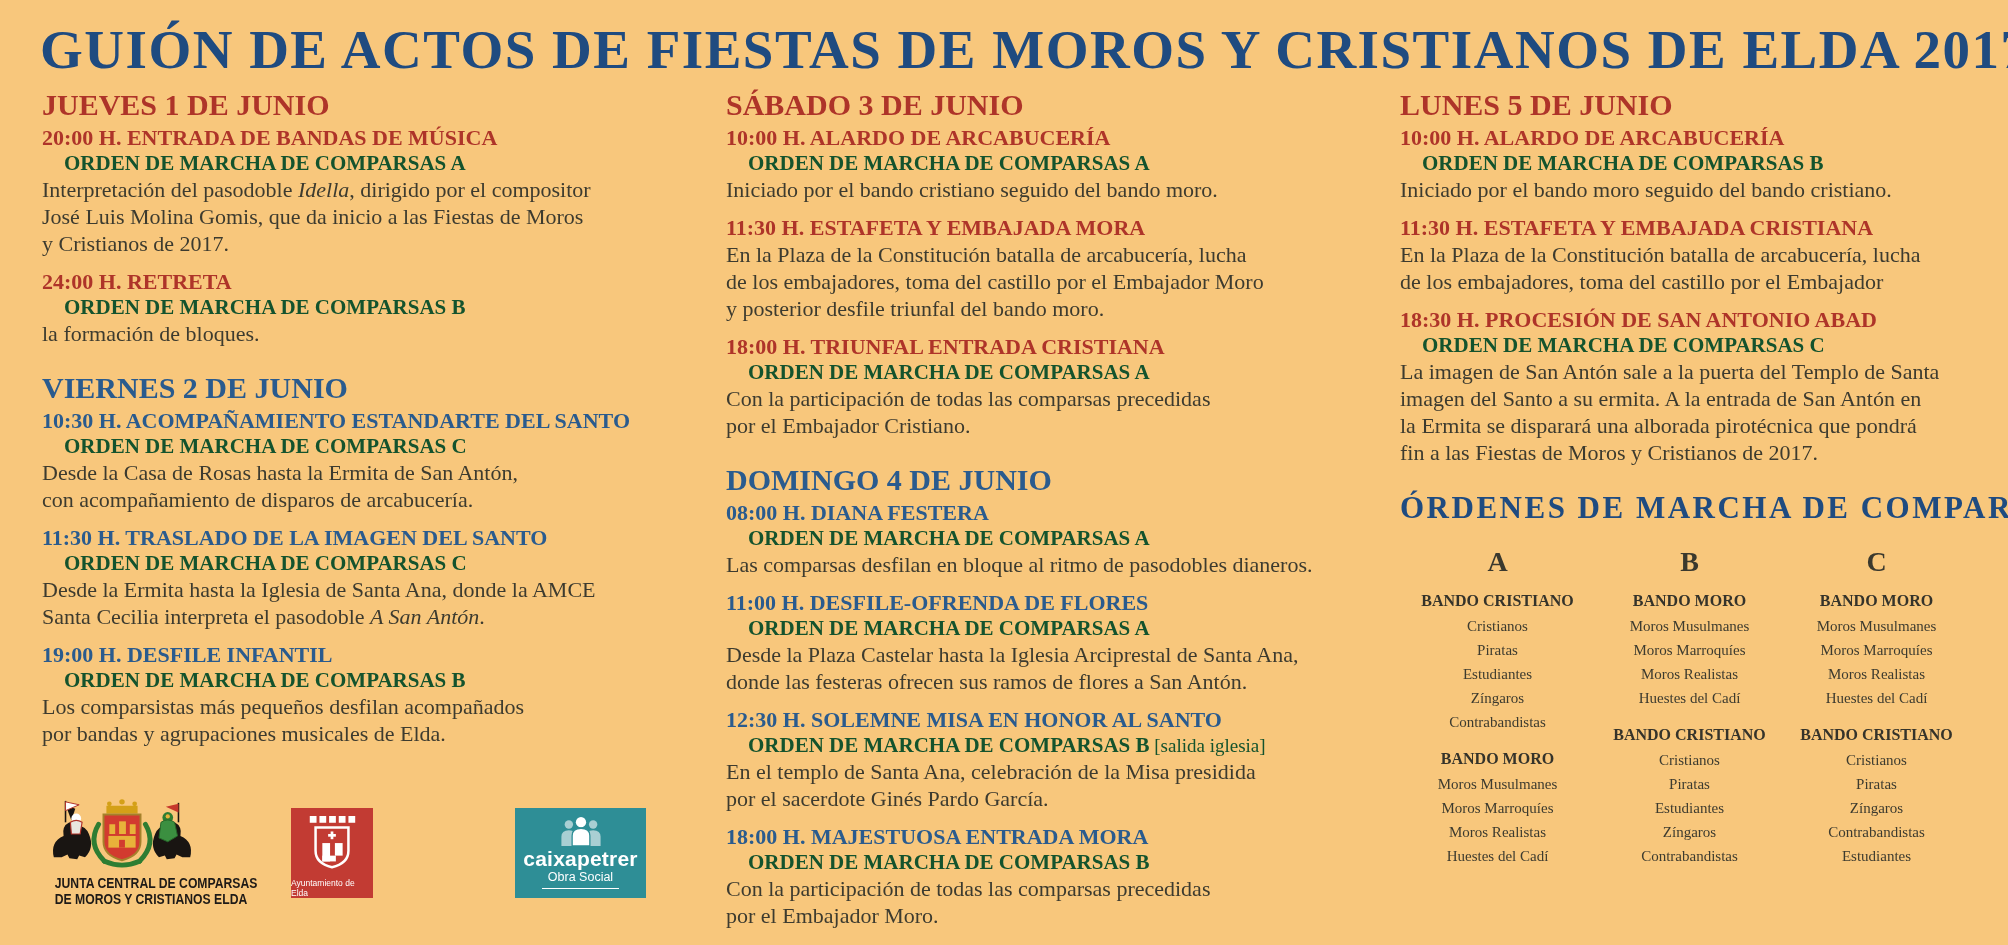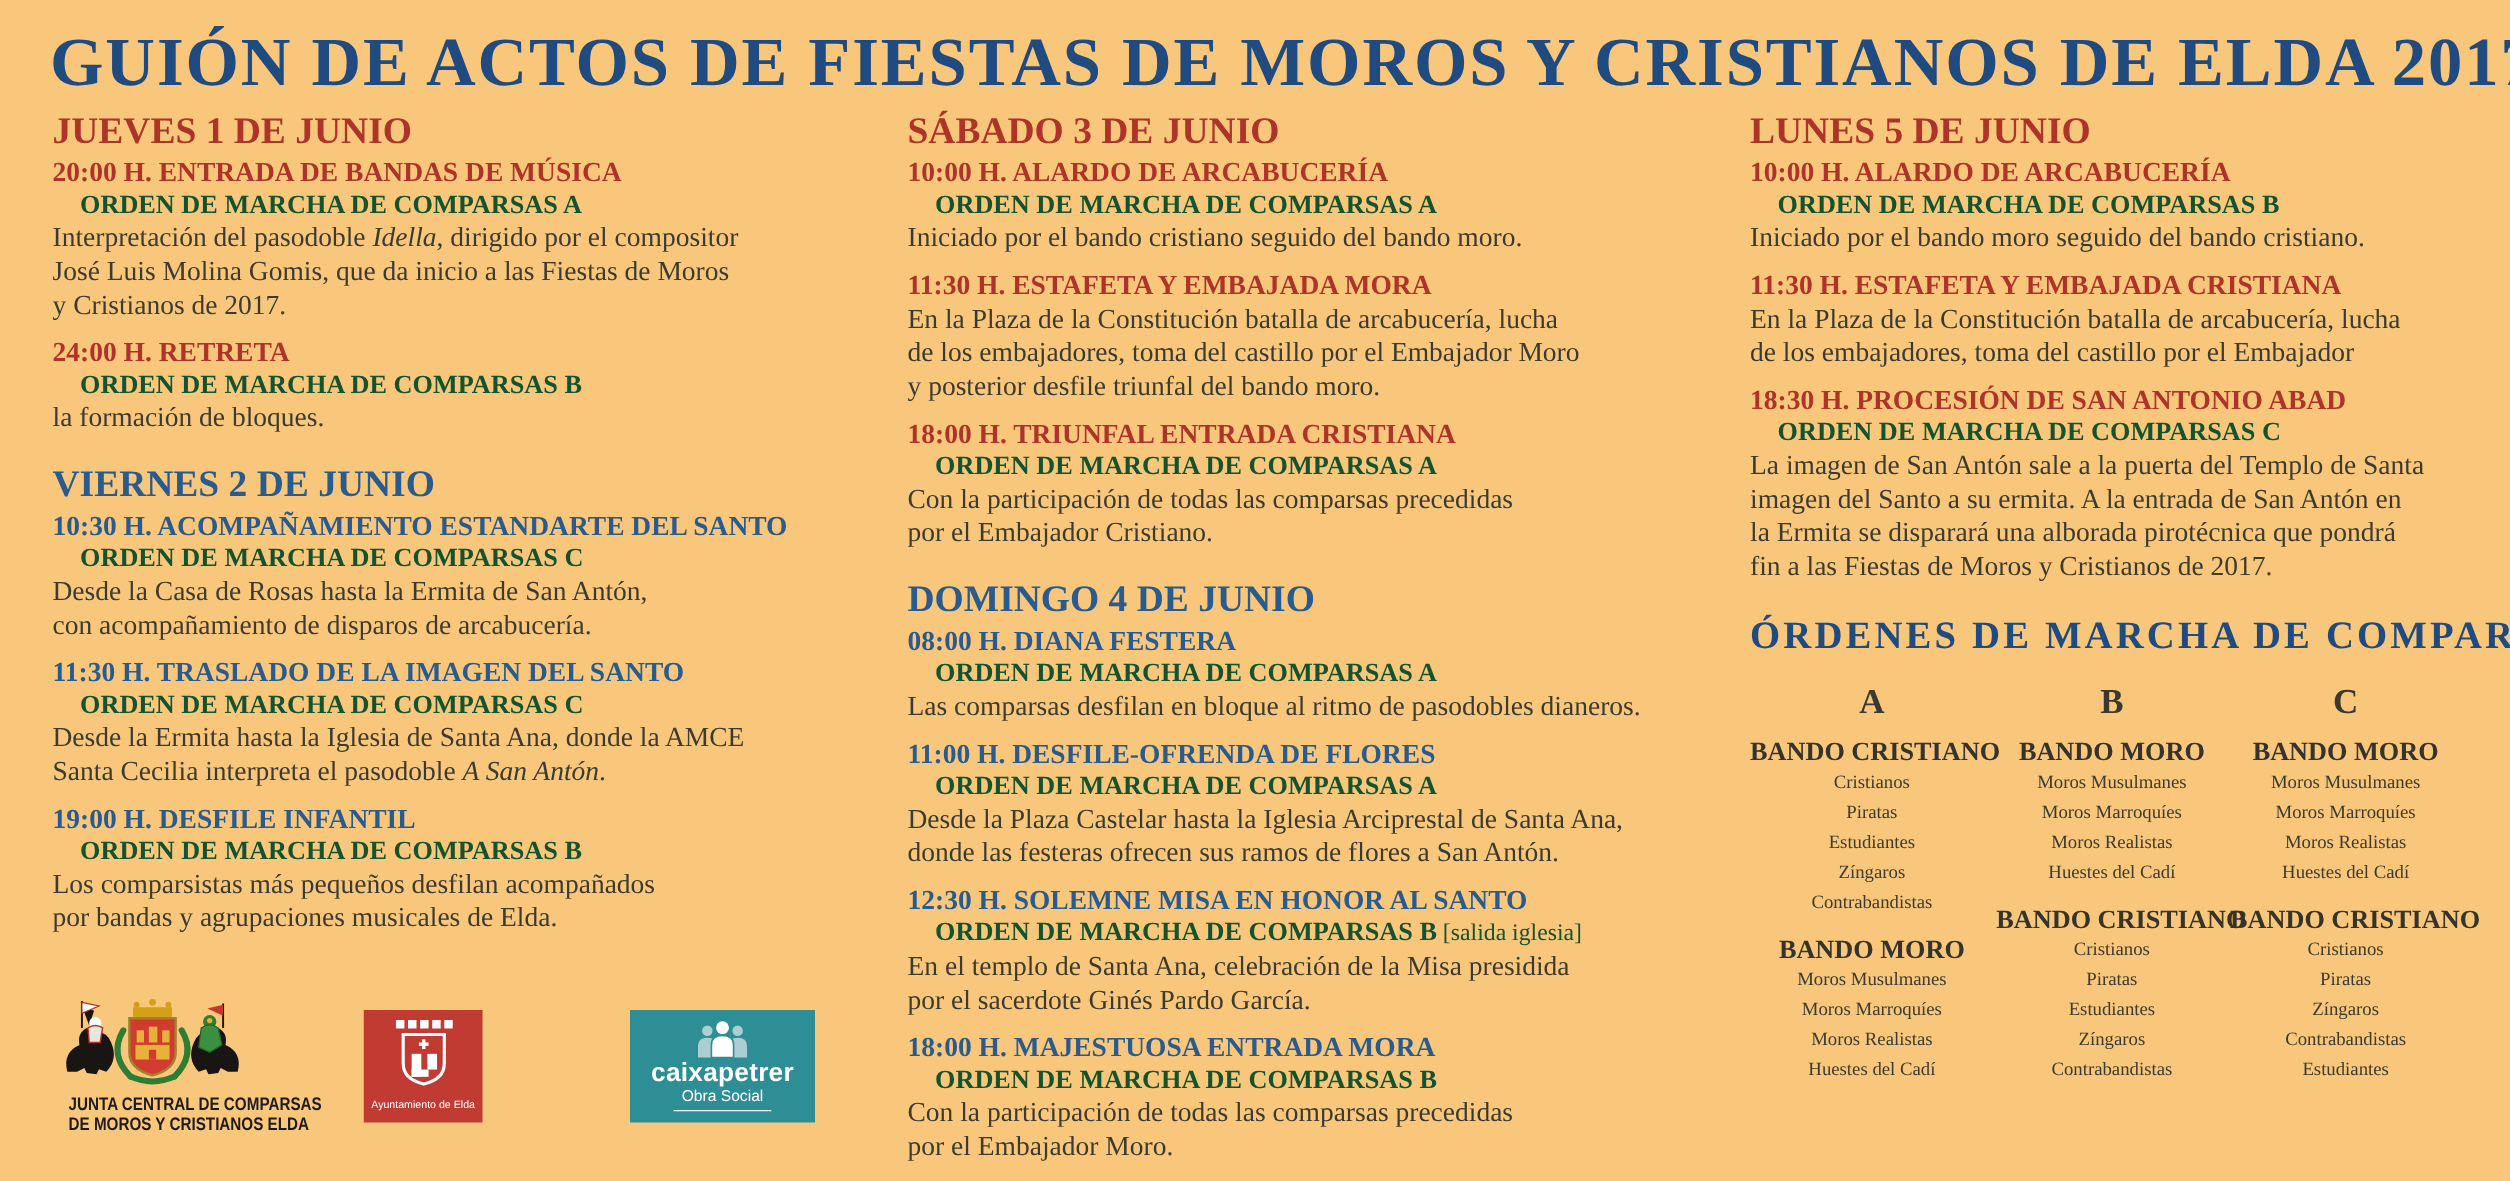--- a/index.html
+++ b/index.html
@@ -20,31 +20,31 @@
   .event-order{font-size:21px;line-height:25px;font-weight:bold;color:#14532d;white-space:nowrap;margin-left:22px;}
   .order-note{font-size:19px;font-weight:normal;}
   .body-line{font-size:22px;line-height:27px;color:#3D3B2F;white-space:nowrap;}
   .body-line i{font-style:italic;}
   .orders-heading{font-size:31px;font-weight:bold;color:#1F4B80;letter-spacing:2.5px;
                   margin:4px 0 20px 0;white-space:nowrap;}
   .orders-grid{display:grid;grid-template-columns:195px 185px 185px;column-gap:2px;}
   .orders-col{text-align:center;}
   .orders-letter{font-size:28px;font-weight:bold;color:#3B392E;margin-bottom:10px;}
   .band-group{margin-bottom:12px;}
-  .band-title{font-size:21px;line-height:26px;font-weight:bold;color:#35332A;white-space:nowrap;}
+  .band-title{font-size:16px;line-height:26px;font-weight:bold;color:#35332A;white-space:nowrap;}
   .band-item{font-size:15px;line-height:24px;color:#3D3B2F;white-space:nowrap;}
   .footer{position:absolute;left:0;top:795px;width:700px;height:140px;}
   .junta{position:absolute;left:42px;top:2px;width:160px;text-align:center;}
   .junta-label{font-family:"Liberation Sans","DejaVu Sans",sans-serif;font-weight:bold;
                font-size:14.5px;line-height:16px;color:#1E1A17;transform:scaleX(.84);
                transform-origin:center;white-space:nowrap;}
-  .ayto{position:absolute;left:291px;top:13px;width:95px;height:90px;display:flex;flex-direction:column;
+  .ayto{position:absolute;left:291px;top:13px;width:82px;height:90px;display:flex;flex-direction:column;
         align-items:center;justify-content:flex-start;padding-top:6px;box-sizing:border-box;}
   .ayto-label{font-family:"Liberation Sans","DejaVu Sans",sans-serif;font-size:8.5px;color:#ffffff;margin-top:2px;}
-  .caixa{position:absolute;left:504px;top:13px;width:148px;height:90px;display:flex;flex-direction:column;
+  .caixa{position:absolute;left:515px;top:13px;width:131px;height:90px;display:flex;flex-direction:column;
          align-items:center;justify-content:flex-start;padding-top:8px;box-sizing:border-box;}
   .caixa-name{font-family:"Liberation Sans","DejaVu Sans",sans-serif;font-weight:bold;font-size:21px;
               line-height:22px;color:#fff;letter-spacing:.2px;}
   .caixa-sub{font-family:"Liberation Sans","DejaVu Sans",sans-serif;font-size:12.5px;color:#fff;
              line-height:15px;border-bottom:1.5px solid #fff;padding:0 6px 3px 6px;}
 </style>
 </head>
 <body>
 
 <div class="page">

